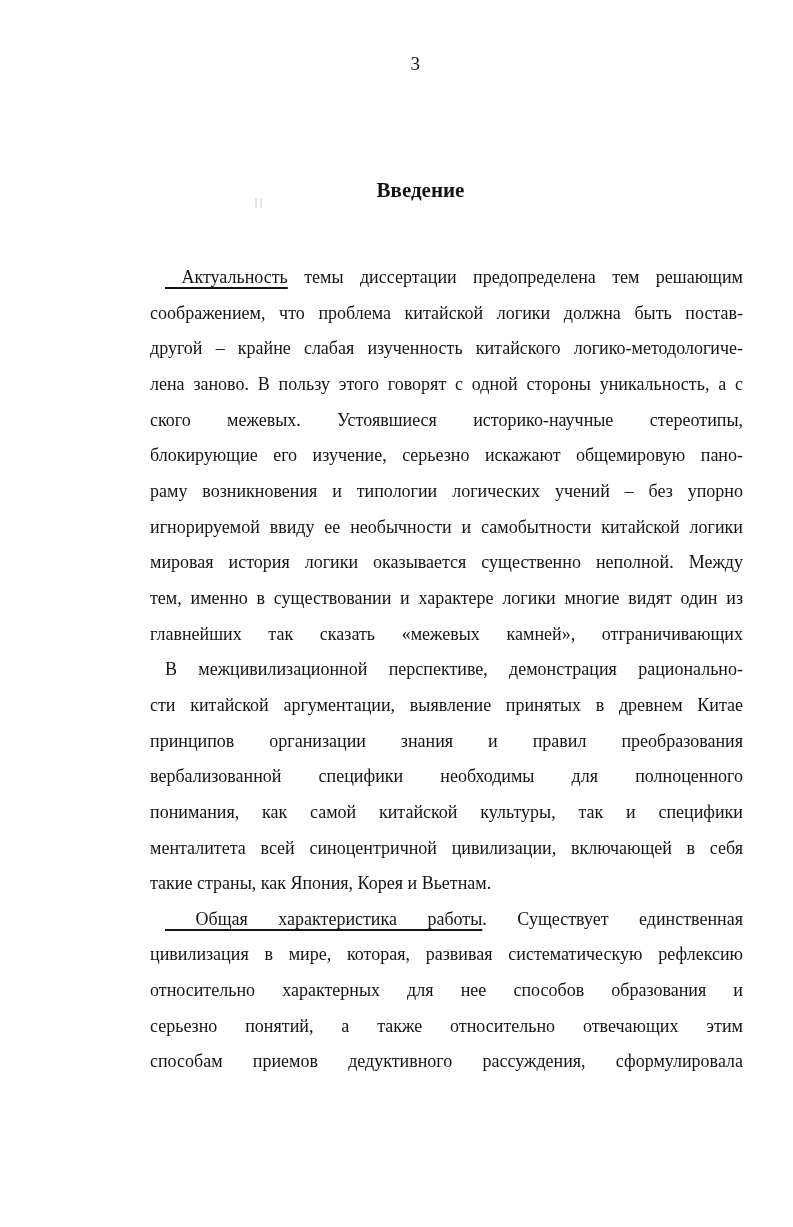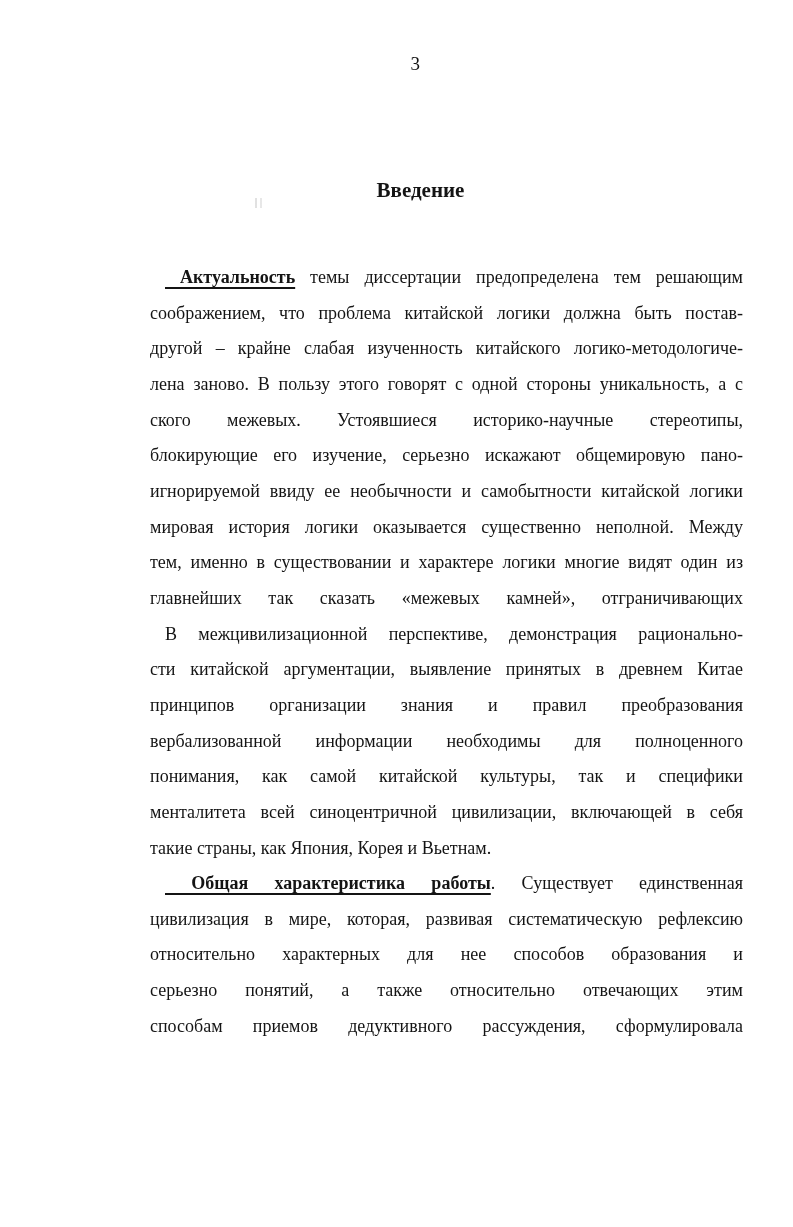--- a/index.html
+++ b/index.html
@@ -46,21 +46,21 @@
   .line {
     line-height: 35.65px;
     text-align: justify;
     text-align-last: justify;
     -moz-text-align-last: justify;
     white-space: normal;
   }
   .line.first { text-indent: 15px; }
   .line.end { text-align-last: left; -moz-text-align-last: left; }
   .lead {
-    font-weight: bold;
+    font-weight: normal;
     text-decoration: underline;
     text-decoration-thickness: 2px;
     text-underline-offset: 3.5px;
   }
   
   .scan-artifact {
     position: absolute;
     left: 255px;
     top: 198px;
     width: 8px;
@@ -77,30 +77,31 @@
   <div class="scan-artifact"></div>
   <div class="heading">Введение</div>
   <div class="body-text">
       <div class="paragraph">
         <div class="line first"><span class="lead">&nbsp;Актуальность</span> темы диссертации предопределена тем решающим</div>
         <div class="line">соображением, что проблема китайской логики должна быть постав-</div>
         <div class="line">другой – крайне слабая изученность китайского логико-методологиче-</div>
         <div class="line">лена заново. В пользу этого говорят с одной стороны уникальность, а с</div>
         <div class="line">ского межевых. Устоявшиеся историко-научные стереотипы,</div>
         <div class="line">блокирующие его изучение, серьезно искажают общемировую пано-</div>
+        <div class="line">раму возникновения и типологии логических учений – без упорно</div>
         <div class="line">игнорируемой ввиду ее необычности и самобытности китайской логики</div>
         <div class="line">мировая история логики оказывается существенно неполной. Между</div>
         <div class="line">тем, именно в существовании и характере логики многие видят один из</div>
         <div class="line">главнейших так сказать «межевых камней», отграничивающих</div>
       </div>
       <div class="paragraph">
         <div class="line first">В межцивилизационной перспективе, демонстрация рационально-</div>
         <div class="line">сти китайской аргументации, выявление принятых в древнем Китае</div>
         <div class="line">принципов организации знания и правил преобразования</div>
-        <div class="line">вербализованной информации необходимы для полноценного</div>
+        <div class="line">вербализованной специфики необходимы для полноценного</div>
         <div class="line">понимания, как самой китайской культуры, так и специфики</div>
         <div class="line">менталитета всей синоцентричной цивилизации, включающей в себя</div>
         <div class="line end">такие страны, как Япония, Корея и Вьетнам.</div>
       </div>
       <div class="paragraph">
         <div class="line first"><span class="lead">&nbsp;Общая характеристика работы</span>. Существует единственная</div>
         <div class="line">цивилизация в мире, которая, развивая систематическую рефлексию</div>
         <div class="line">относительно характерных для нее способов образования и</div>
         <div class="line">серьезно понятий, а также относительно отвечающих этим</div>
         <div class="line">способам приемов дедуктивного рассуждения, сформулировала</div>

